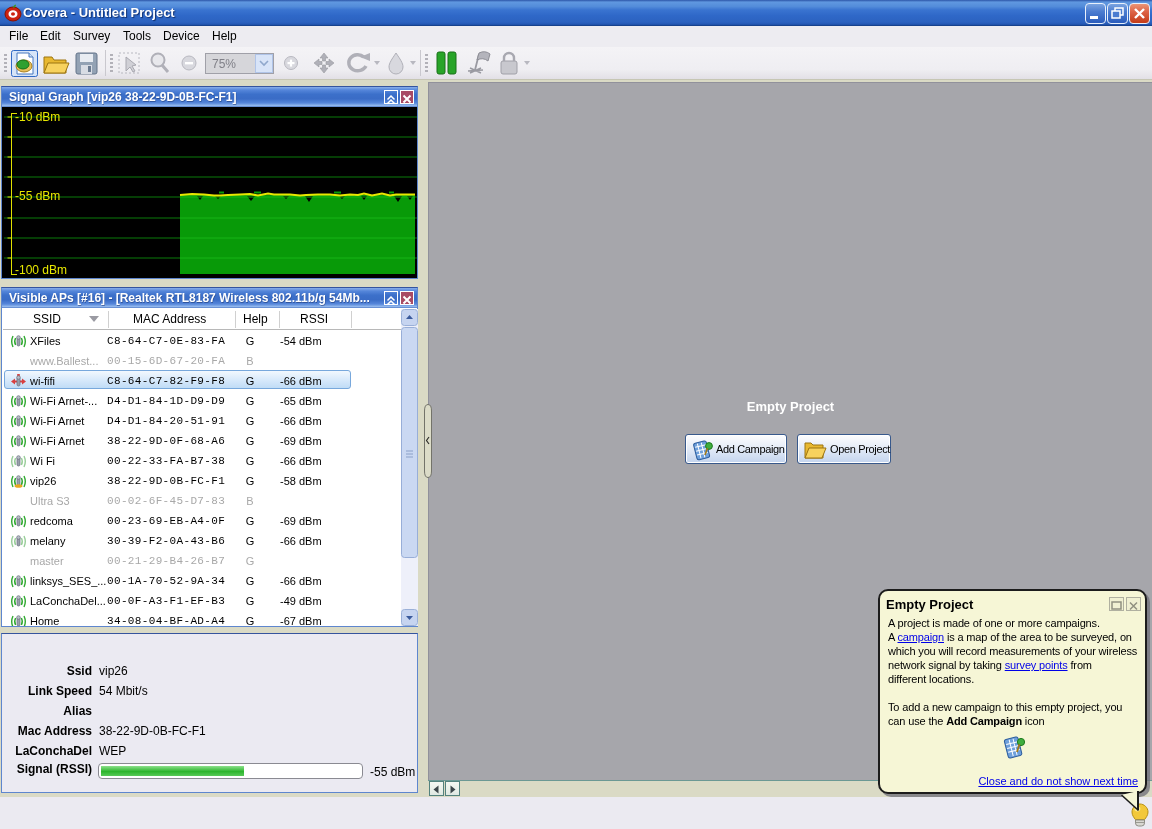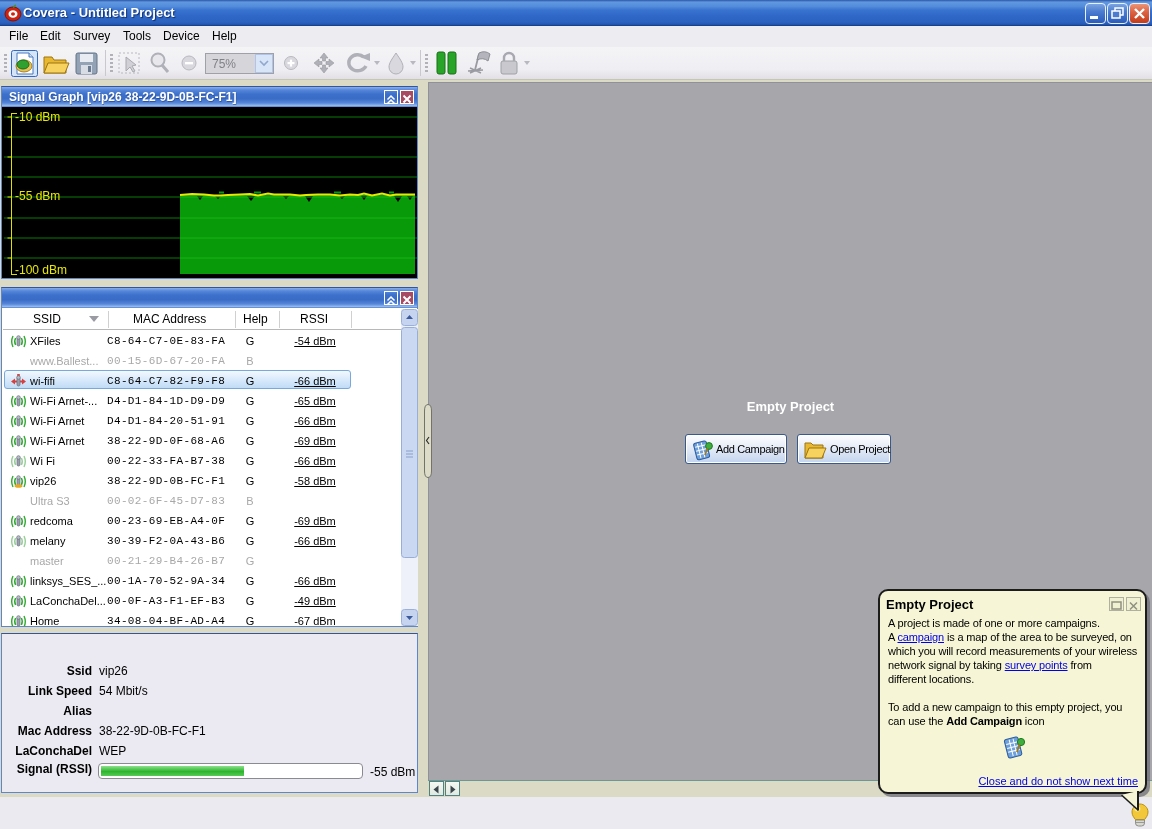--- a/index.html
+++ b/index.html
@@ -36,21 +36,21 @@
 #siggraph { position:absolute; left:2px; top:21px; }
 
 #p2 { top:287px; height:340px; }
 #aphead { position:absolute; left:1px; top:21px; width:398px; height:21px; background:#fff; border-bottom:1px solid #b8b8b8; font-size:12px; }
 #aphead .hsep { position:absolute; top:2px; width:1px; height:17px; background:#d0d0d0; }
 #aplist { position:absolute; left:1px; top:42px; width:398px; height:296px; background:#fff; overflow:hidden; font-size:11px;padding-left:46px; }
 .aprow { position:absolute; left:0; width:398px; height:20px; }
 .aprow .ssid { position:absolute; left:27px; top:4px; }
 .aprow .mac { position:absolute; left:104px; top:4px; font-family:"Liberation Mono", monospace; font-size:11px; letter-spacing:0.35px;text-align:center;}
 .aprow .typ { position:absolute; left:227px; top:4px; width:40px; text-align:center; }
-.aprow .rssi { position:absolute; left:277px; top:4px; width:70px; text-align:center;text-decoration:underline; }
+.aprow .rssi { position:absolute; left:277px; top:4px; width:70px; text-align:left; }
 .aprow.off { color:#a8a8a8; }
 .apicon { position:absolute; left:7px; top:2px; }
 #vscroll { position:absolute; left:399px; top:21px; width:17px; height:317px; background:#f0f0f6; }
 
 #p3 { top:633px; height:160px; background:#ebeaf2; }
 .wrow { position:absolute; left:0; width:100%; height:20px; font-size:12px; }
 .wrow .lab { position:absolute; left:0; top:0; width:90px; text-align:right; font-weight:bold; color:#000; }
 .wrow .val { position:absolute; left:97px; top:0; }
 
 #canvas { position:absolute; left:428px; top:82px; width:724px; height:699px; background:#a6a6ab; border-left:1px solid #91919b; border-top:1px solid #91919b; }
@@ -208,20 +208,21 @@
         <line x1="7.5" y1="5.5" x2="13" y2="5.5" stroke="#e0e000"></line>
         <line x1="7.5" y1="166.5" x2="13" y2="166.5" stroke="#e0e000"></line>
         <text x="11" y="13" fill="#e8e800" font-size="12" font-family="Liberation Sans">-10 dBm</text>
         <text x="11" y="92" fill="#e8e800" font-size="12" font-family="Liberation Sans">-55 dBm</text>
         <text x="11" y="166" fill="#e8e800" font-size="12" font-family="Liberation Sans">-100 dBm</text>
       </svg>
   </div>
 
   <div class="panel" id="p2">
     <div class="ptitle">
+        <span class="pt">Visible APs [#16] - [Realtek RTL8187 Wireless 802.11b/g 54Mb...</span>
       <div class="pbtn up"><svg width="12" height="12">
             <path d="M2.5 6.5 L6 3 L9.5 6.5 M2.5 10.5 L6 7 L9.5 10.5" fill="none" stroke="#fff" stroke-width="1.5"></path>
           </svg></div>
       <div class="pbtn cl"><svg width="12" height="12">
             <path d="M2.5 2.5 L9.5 9.5 M9.5 2.5 L2.5 9.5" stroke="#fff" stroke-width="2"></path>
           </svg></div>
     </div>
     <div id="aphead">
       <span style="position:absolute;left:30px;top:3px">SSID</span>
       <svg style="position:absolute;left:86px;top:7px" width="10" height="6">

